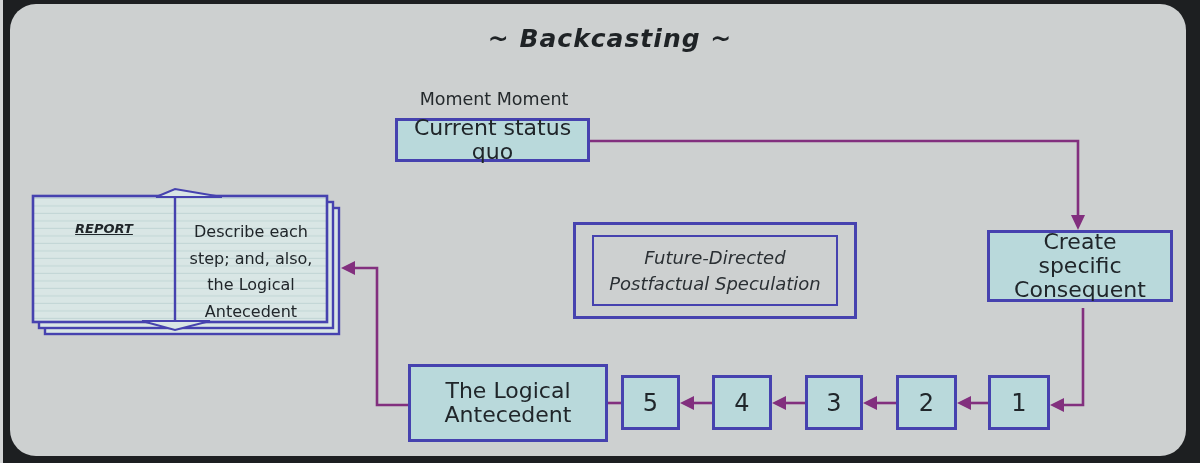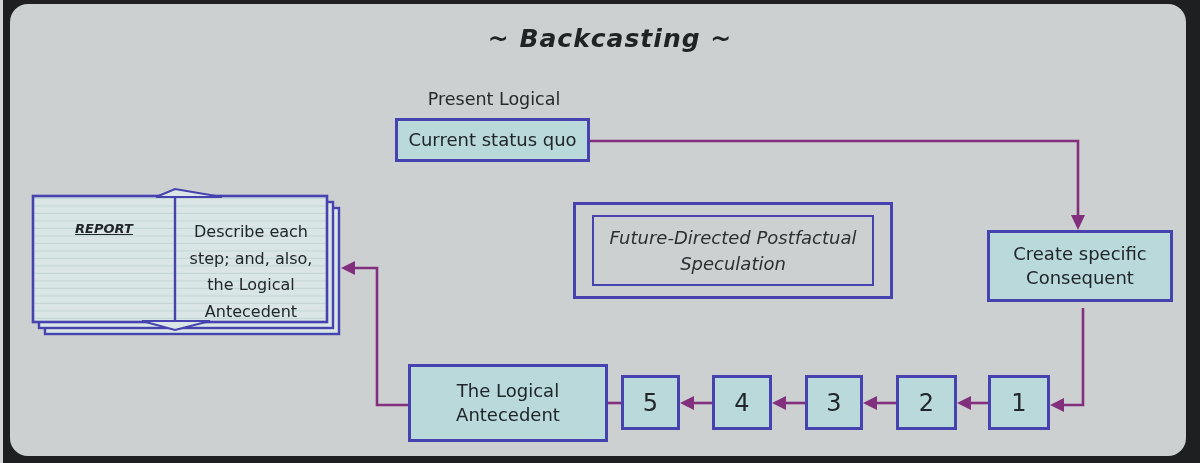--- a/index.html
+++ b/index.html
@@ -9,34 +9,34 @@
   *{box-sizing:border-box;}
   html,body{margin:0;padding:0;}
   body{
     width:1200px;height:463px;position:relative;overflow:hidden;
     background:var(--frame);
     font-family:"DejaVu Sans", sans-serif;color:var(--text);
   }
   .edge-strip{position:absolute;left:0;top:0;width:3px;height:100%;background:#d4d6d6;}
   .canvas{
     position:absolute;left:10px;top:4px;width:1176px;height:452px;
-    background:var(--background);border-radius:18px;
+    background:var(--background);border-radius:26px;
   }
   .abs{position:absolute;}
   .diagram-title{
     left:440px;top:20px;width:320px;text-align:center;
     font-size:25px;font-style:italic;font-weight:bold;letter-spacing:1px;color:#1f2326;
   }
   .flow-label{
     text-align:center;font-size:17.5px;line-height:23px;color:#24292c;
   }
   .node{
     background:var(--box-fill);border:3px solid var(--box-border);
     display:flex;align-items:center;justify-content:center;text-align:center;
-    font-size:18px;line-height:24px;z-index:2;
+    font-size:22px;line-height:24px;z-index:2;
   }
   .step-box{font-size:24px;}
   .double-frame{
     border:3px solid var(--box-border);z-index:2;
   }
   .double-frame .inner{
     position:absolute;left:16px;right:16px;top:10px;bottom:10px;
     border:2px solid var(--box-border);
     display:flex;align-items:center;justify-content:center;text-align:center;
     font-style:italic;font-size:18px;line-height:26px;color:#2a2f33;
@@ -113,25 +113,25 @@
     </g>
 
     <g>
       <path class="arrow-line" d="M 398 401 H 367 V 264 H 341"></path>
       <polygon class="arrow-head" points="331,264 345,257 345,271"></polygon>
     </g>
   </svg>
 
   <div class="abs diagram-title">~ Backcasting ~</div>
 
-  <div class="abs flow-label" style="left:374px;top:84px;width:220px;">Present Logical</div>
+  <div class="abs flow-label" style="left:374px;top:84px;width:220px;">Moment Moment</div>
 
   <div class="abs node" style="left:385px;top:114px;width:195px;height:44px;">Current status quo</div>
 
-  <div class="abs double-frame" style="left:563px;top:198px;width:320px;height:97px;">
+  <div class="abs double-frame" style="left:563px;top:218px;width:284px;height:97px;">
     <div class="inner">Future-Directed Postfactual Speculation</div>
   </div>
 
   <div class="abs node" style="left:977px;top:226px;width:186px;height:72px;padding:0 12px;">Create specific Consequent</div>
 
   <div class="abs node" style="left:398px;top:360px;width:200px;height:78px;padding:0 28px;">The Logical Antecedent</div>
 
   <div class="abs node step-box" style="left:611px;top:371px;width:59px;height:55px;">5</div>
   <div class="abs node step-box" style="left:702px;top:371px;width:60px;height:55px;">4</div>
   <div class="abs node step-box" style="left:795px;top:371px;width:58px;height:55px;">3</div>

